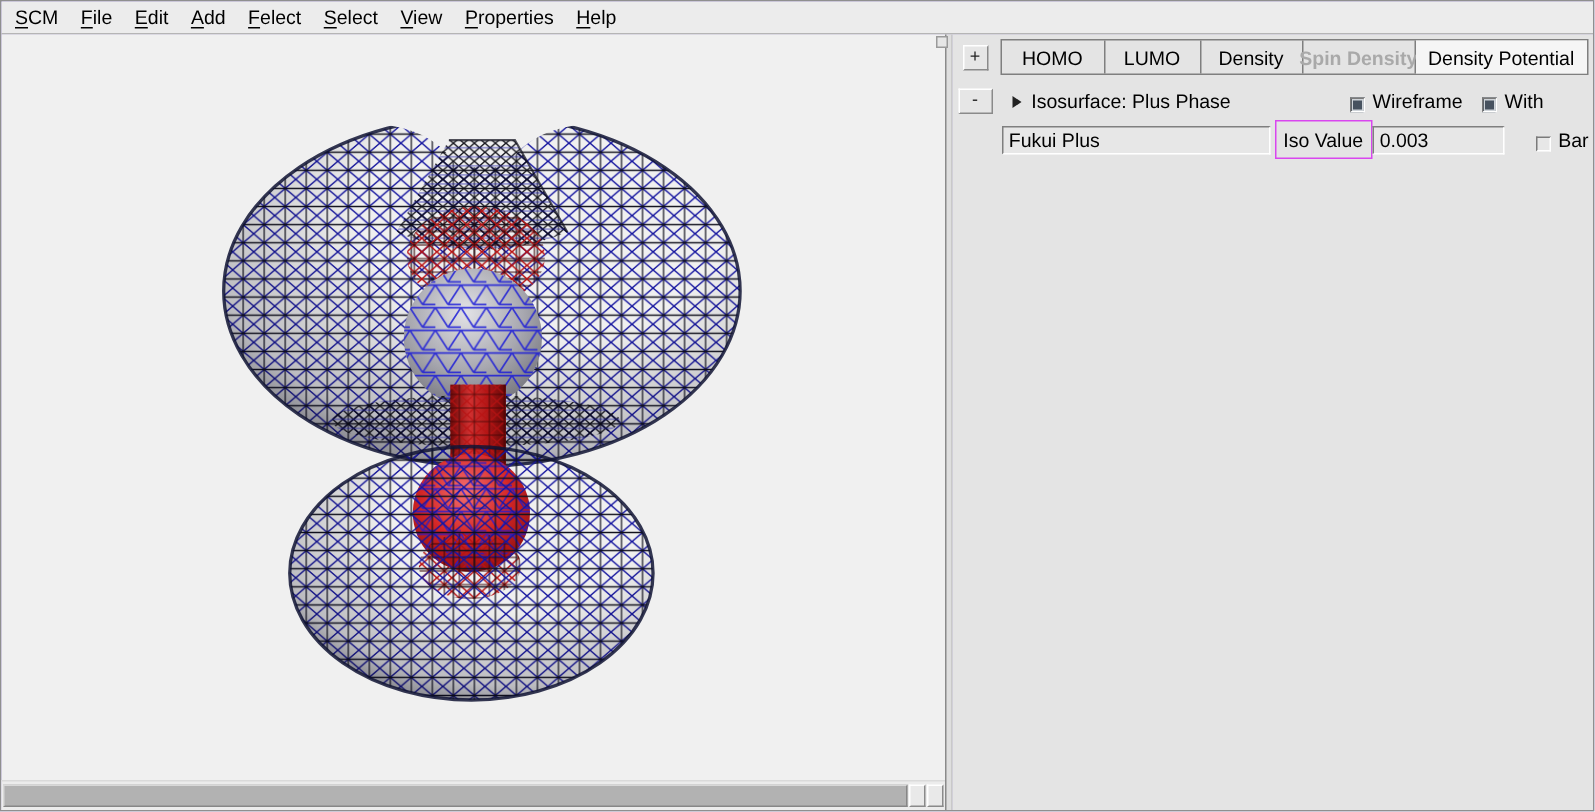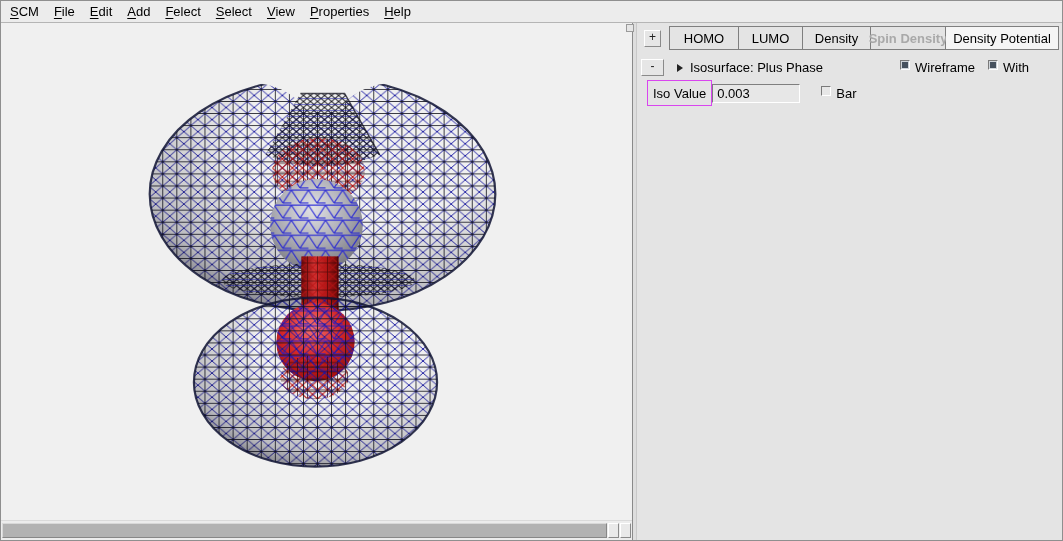--- a/index.html
+++ b/index.html
@@ -38,21 +38,21 @@
   .tab { display:flex; align-items:center; justify-content:center; border-right:1px solid #7f7f7f; font-size:13px; white-space:nowrap; cursor:default; }
   .tab-homo { width:69px; } .tab-lumo { width:64px; } .tab-density { width:68px; } .tab-spin { width:75px;font-weight:bold; }
   .tab-coulomb { flex:1; border-right:none; }
   .tab.disabled { color:#a9a9a9; }
   .tab.selected { background:#f5f5f5; }
 
   .row2 { margin-top:9px; }
   .caret { width:0; height:0; border-left:6px solid #222; border-top:4px solid transparent; border-bottom:4px solid transparent; margin-left:13px; }
   .iso-title { margin-left:7px; white-space:nowrap; }
 
-  .cbgroup { display:flex; align-items:flex-start; }
+  .cbgroup { display:flex; align-items:flex-end; }
   .cbi { width:10px; height:10px; background:#e7e7e7; border:1px solid; border-color:#7a7a7a #ffffff #ffffff #7a7a7a; display:inline-block; flex:0 0 auto; }
   .cbi.checked { background:#47525f; box-shadow: inset 0 0 0 1px #cfd4d9; }
   .cblabel { margin-left:5px; white-space:nowrap; }
   .wf { margin-left:auto; }
   .show { margin-left:13px; margin-right:30px; }
 
   .row3 { margin-top:4px; }
   .tkinput { height:19px; background:#e7e7e7; border:1px solid; border-color:#7f7f7f #ffffff #ffffff #7f7f7f; font-family:"Liberation Sans", sans-serif; font-size:13px; color:#000; padding:0 4px; outline:none; }
   .fukui-input { width:179px; margin-left:26px; }
   .isolabel { height:18px; border:1px solid #d946ef; background:#e4e4e4; display:flex; align-items:center; padding:12px 5px; margin-left:3px; white-space:nowrap; }
@@ -182,20 +182,21 @@
           <span class="cbi checked"></span>
           <span class="cblabel">Wireframe</span>
         </span>
         <span class="cbgroup show">
           <span class="cbi checked"></span>
           <span class="cblabel">With</span>
         </span>
       </div>
 
       <div class="row row3">
+        <input type="text" class="tkinput fukui-input" value="Fukui Plus" style="">
         <span class="isolabel">Iso Value</span>
         <input type="text" class="tkinput iso-input" value="0.003" style="">
         <span class="cbgroup bar">
           <span class="cbi"></span>
           <span class="cblabel">Bar</span>
         </span>
       </div>
 
     </div>
   </div>

